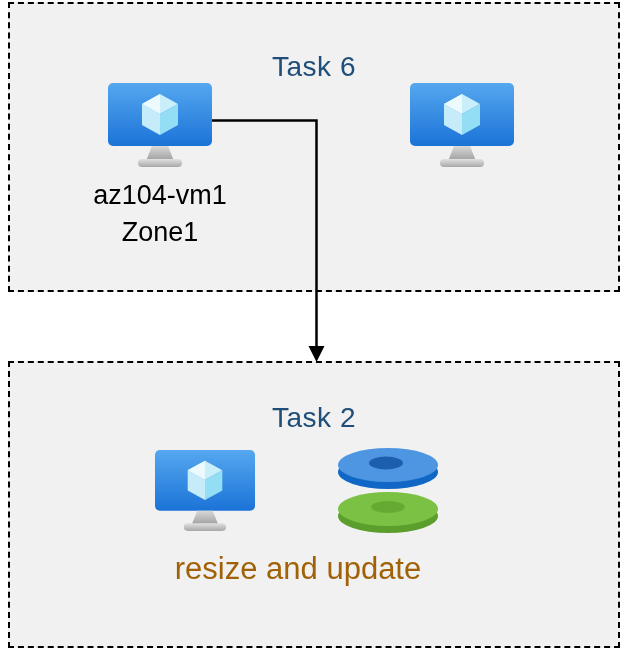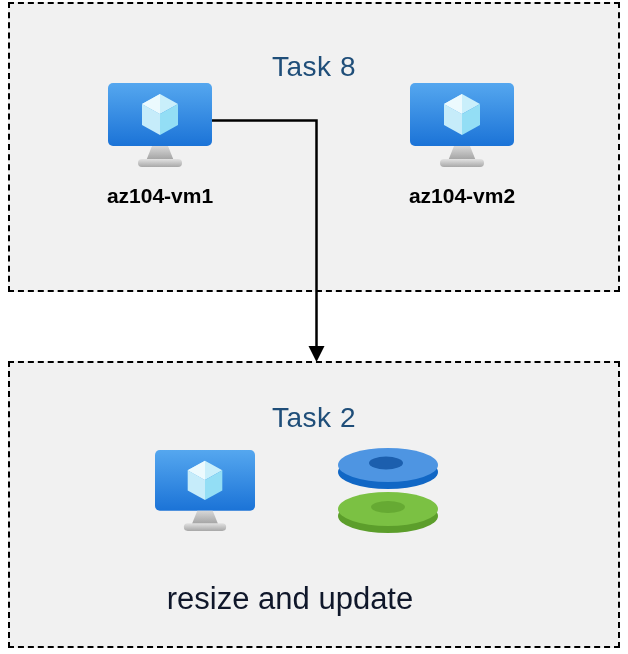--- a/index.html
+++ b/index.html
@@ -14,27 +14,27 @@
   .task-box.task1{top:2px;height:290px;}
   .task-box.task2{top:361px;height:287px;}
   .task-title{
     position:absolute;left:0;width:100%;text-align:center;
     font-size:28px;font-weight:400;color:#1F4E79;letter-spacing:0.5px;
   }
   .task1 .task-title{top:24px;}
   .task2 .task-title{top:16px;}
   .vm-group{position:absolute;width:200px;text-align:center;}
   .vm-group .vm-icon-wrap{display:inline-block;}
-  .vm-label{margin-top:6px;font-size:21px;color:#000000;line-height:37px;font-weight:bold;}
+  .vm-label{margin-top:6px;font-size:27px;color:#000000;line-height:37px;}
   .vm-label span{display:block;}
   .connector{position:absolute;left:0;top:0;pointer-events:none;z-index:5;}
   .icon-abs{position:absolute;}
   .caption{
-    position:absolute;left:0px;top:188px;width:560px;text-align:center;
-    font-size:31px;color:#0f172a;margin-top:30px;
+    position:absolute;left:8px;top:188px;width:560px;text-align:center;
+    font-size:31px;color:#a16207;
   }
 </style>
 </head>
 <body>
 
 <svg width="0" height="0" style="position:absolute" aria-hidden="true">
   <defs>
     <linearGradient id="screenGrad" x1="0" y1="0" x2="0" y2="1">
       <stop offset="0" stop-color="#55A7EF"></stop>
       <stop offset="1" stop-color="#1B73D7"></stop>
@@ -46,53 +46,53 @@
     <linearGradient id="baseGrad" x1="0" y1="0" x2="0" y2="1">
       <stop offset="0" stop-color="#E2E2E2"></stop>
       <stop offset="1" stop-color="#A8A8A8"></stop>
     </linearGradient>
   </defs>
 </svg>
 
 <div class="canvas">
 
   <section class="task-box task1">
-    <h2 class="task-title">Task 8</h2>
+    <h2 class="task-title">Task 6</h2>
 
     <div class="vm-group" style="left:50px;top:79px;">
       <span class="vm-icon-wrap">
         <svg width="104" height="84" viewBox="0 0 104 84">
           <rect x="0" y="0" width="104" height="63" rx="5" fill="url(#screenGrad)"></rect>
           <polygon points="52,11 70,21 52,31 34,21" fill="#C9EFFB"></polygon>
           <polygon points="52,11 34,21 52,31" fill="#ECFAFE"></polygon>
           <polygon points="34,21 52,31 52,52 34,42" fill="#C6ECFA"></polygon>
           <polygon points="70,21 52,31 52,52 70,42" fill="#93DEF5"></polygon>
           <polygon points="44,63 60,63 66,78 38,78" fill="url(#neckGrad)"></polygon>
           <rect x="30" y="76" width="44" height="8" rx="4" fill="url(#baseGrad)"></rect>
         </svg>
       </span>
       <div class="vm-label">
         <span>az104-vm1</span>
+        <span>Zone1</span>
       </div>
     </div>
 
     <div class="vm-group" style="left:352px;top:79px;">
       <span class="vm-icon-wrap">
         <svg width="104" height="84" viewBox="0 0 104 84">
           <rect x="0" y="0" width="104" height="63" rx="5" fill="url(#screenGrad)"></rect>
           <polygon points="52,11 70,21 52,31 34,21" fill="#C9EFFB"></polygon>
           <polygon points="52,11 34,21 52,31" fill="#ECFAFE"></polygon>
           <polygon points="34,21 52,31 52,52 34,42" fill="#C6ECFA"></polygon>
           <polygon points="70,21 52,31 52,52 70,42" fill="#93DEF5"></polygon>
           <polygon points="44,63 60,63 66,78 38,78" fill="url(#neckGrad)"></polygon>
           <rect x="30" y="76" width="44" height="8" rx="4" fill="url(#baseGrad)"></rect>
         </svg>
       </span>
       <div class="vm-label">
-        <span>az104-vm2</span>
       </div>
     </div>
   </section>
 
   <svg class="connector" width="628" height="654" viewBox="0 0 628 654">
     <polyline points="212,120.5 316.5,120.5 316.5,348" fill="none" stroke="#000000" stroke-width="2.5"></polyline>
     <polygon points="308.5,346 324.5,346 316.5,362" fill="#000000"></polygon>
   </svg>
 
   <section class="task-box task2">

